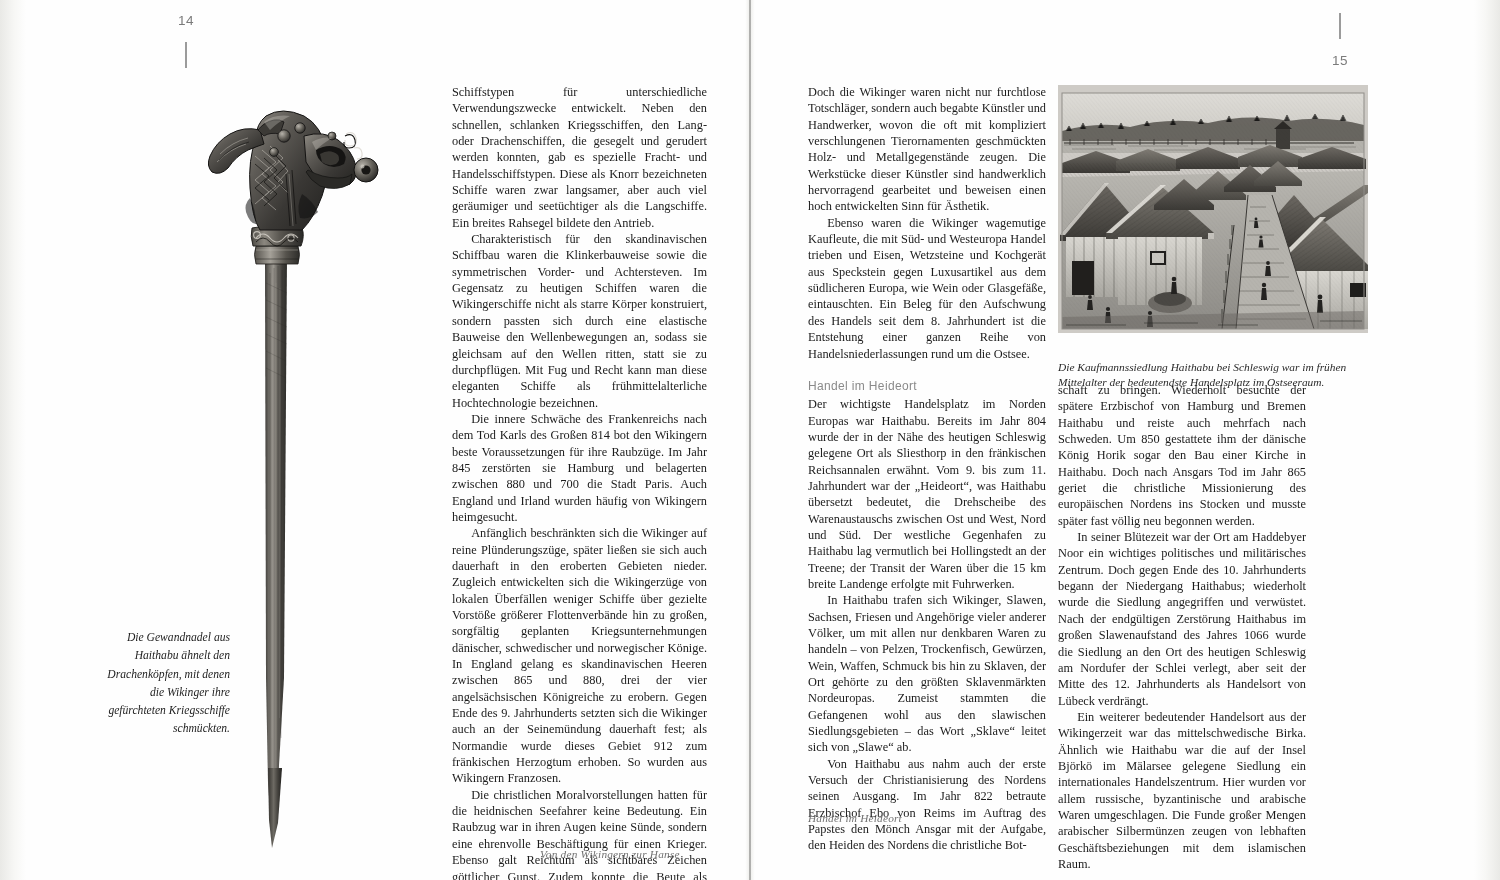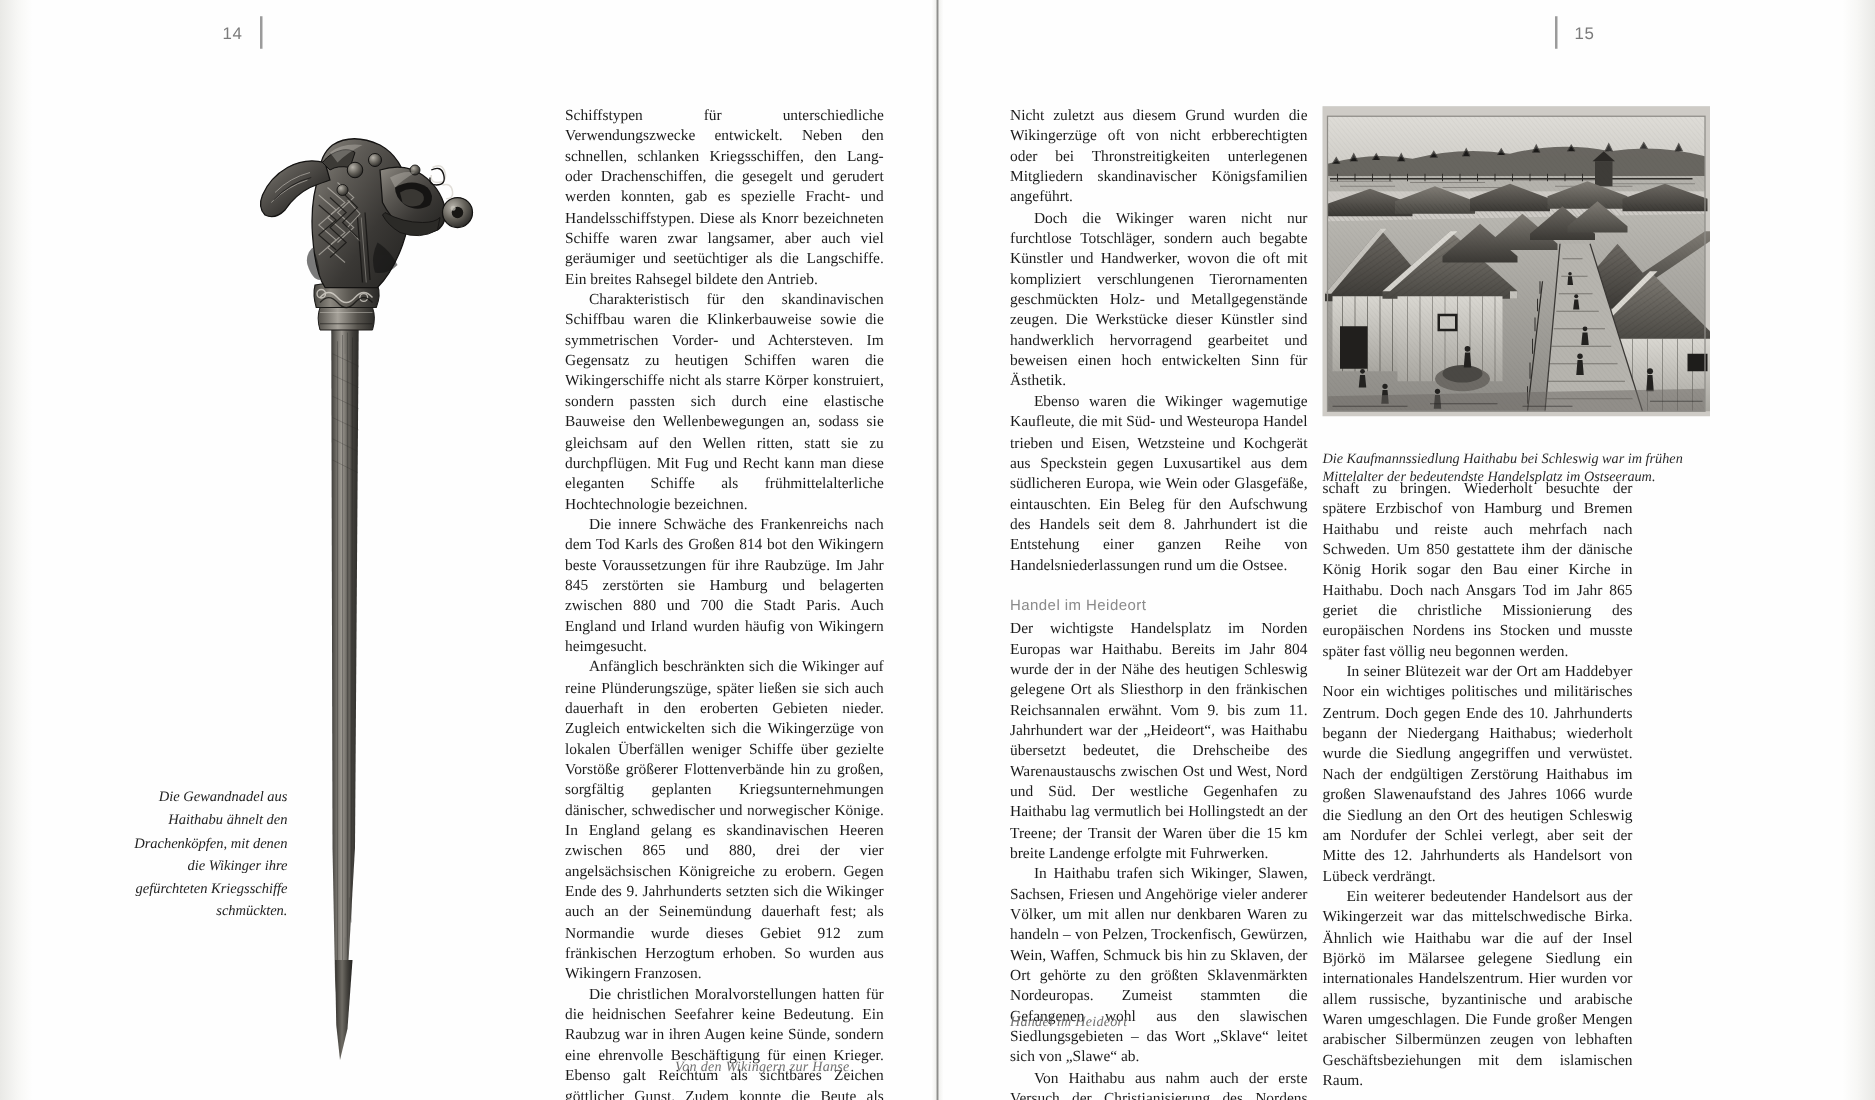--- a/index.html
+++ b/index.html
@@ -57,23 +57,24 @@
   .folio {
     position: absolute;
     top: 13px;
     display: flex;
     align-items: center;
     gap: 14px;
     font-family: "Liberation Sans", "DejaVu Sans", sans-serif;
     font-size: 13.5px;
     color: #7b7b7b;
     letter-spacing: 0.5px;
+    flex-direction: column;
   }
   .folio-left  { left: 178px; }
-  .folio-right { left: 1244px; }
+  .folio-right { left: 1332px; }
   .folio-rule {
     display: block;
     width: 1.6px;
     height: 26px;
     background: #9b9b9b;
   }
 
   
   .col {
     position: absolute;
@@ -352,21 +353,20 @@
 
   <div class="col col-1">
     <p>Schiffstypen für unterschiedliche Verwendungszwecke entwickelt. Neben den schnellen, schlanken Kriegsschiffen, den Lang- oder Drachenschiffen, die gesegelt und gerudert werden konnten, gab es spezielle Fracht- und Handelsschiffstypen. Diese als Knorr bezeichneten Schiffe waren zwar langsamer, aber auch viel geräumiger und seetüchtiger als die Langschiffe. Ein breites Rahsegel bildete den Antrieb.</p>
     <p>Charakteristisch für den skandinavischen Schiffbau waren die Klinkerbauweise sowie die symmetrischen Vorder- und Achtersteven. Im Gegensatz zu heutigen Schiffen waren die Wikingerschiffe nicht als starre Körper konstruiert, sondern passten sich durch eine elastische Bauweise den Wellenbewegungen an, sodass sie gleichsam auf den Wellen ritten, statt sie zu durchpflügen. Mit Fug und Recht kann man diese eleganten Schiffe als frühmittelalterliche Hochtechnologie bezeichnen.</p>
     <p>Die innere Schwäche des Frankenreichs nach dem Tod Karls des Großen 814 bot den Wikingern beste Voraussetzungen für ihre Raubzüge. Im Jahr 845 zerstörten sie Hamburg und belagerten zwischen 880 und 700 die Stadt Paris. Auch England und Irland wurden häufig von Wikingern heimgesucht.</p>
     <p>Anfänglich beschränkten sich die Wikinger auf reine Plünderungszüge, später ließen sie sich auch dauerhaft in den eroberten Gebieten nieder. Zugleich entwickelten sich die Wikingerzüge von lokalen Überfällen weniger Schiffe über gezielte Vorstöße größerer Flottenverbände hin zu großen, sorgfältig geplanten Kriegsunternehmungen dänischer, schwedischer und norwegischer Könige. In England gelang es skandinavischen Heeren zwischen 865 und 880, drei der vier angelsächsischen Königreiche zu erobern. Gegen Ende des 9. Jahrhunderts setzten sich die Wikinger auch an der Seinemündung dauerhaft fest; als Normandie wurde dieses Gebiet 912 zum fränkischen Herzogtum erhoben. So wurden aus Wikingern Franzosen.</p>
     <p>Die christlichen Moralvorstellungen hatten für die heidnischen Seefahrer keine Bedeutung. Ein Raubzug war in ihren Augen keine Sünde, sondern eine ehrenvolle Beschäftigung für einen Krieger. Ebenso galt Reichtum als sichtbares Zeichen göttlicher Gunst. Zudem konnte die Beute als Mittel der politischen Auseinandersetzung genutzt werden, etwa um sich eine große Gefolgschaft zu sichern.</p>
   </div>
 
   <div class="col col-2">
-    <p>Nicht zuletzt aus diesem Grund wurden die Wikingerzüge oft von nicht erbberechtigten oder bei Thronstreitigkeiten unterlegenen Mitgliedern skandinavischer Königsfamilien angeführt.</p>
     <p>Doch die Wikinger waren nicht nur furchtlose Totschläger, sondern auch begabte Künstler und Handwerker, wovon die oft mit kompliziert verschlungenen Tierornamenten geschmückten Holz- und Metallgegenstände zeugen. Die Werkstücke dieser Künstler sind handwerklich hervorragend gearbeitet und beweisen einen hoch entwickelten Sinn für Ästhetik.</p>
     <p>Ebenso waren die Wikinger wagemutige Kaufleute, die mit Süd- und Westeuropa Handel trieben und Eisen, Wetzsteine und Kochgerät aus Speckstein gegen Luxusartikel aus dem südlicheren Europa, wie Wein oder Glasgefäße, eintauschten. Ein Beleg für den Aufschwung des Handels seit dem 8. Jahrhundert ist die Entstehung einer ganzen Reihe von Handelsniederlassungen rund um die Ostsee.</p>
     <div class="subhead">Handel im Heideort</div>
     <p>Der wichtigste Handelsplatz im Norden Europas war Haithabu. Bereits im Jahr 804 wurde der in der Nähe des heutigen Schleswig gelegene Ort als Sliesthorp in den fränkischen Reichsannalen erwähnt. Vom 9. bis zum 11. Jahrhundert war der „Heideort“, was Haithabu übersetzt bedeutet, die Drehscheibe des Warenaustauschs zwischen Ost und West, Nord und Süd. Der westliche Gegenhafen zu Haithabu lag vermutlich bei Hollingstedt an der Treene; der Transit der Waren über die 15 km breite Landenge erfolgte mit Fuhrwerken.</p>
     <p>In Haithabu trafen sich Wikinger, Slawen, Sachsen, Friesen und Angehörige vieler anderer Völker, um mit allen nur denkbaren Waren zu handeln – von Pelzen, Trockenfisch, Gewürzen, Wein, Waffen, Schmuck bis hin zu Sklaven, der Ort gehörte zu den größten Sklavenmärkten Nordeuropas. Zumeist stammten die Gefangenen wohl aus den slawischen Siedlungsgebieten – das Wort „Sklave“ leitet sich von „Slawe“ ab.</p>
     <p>Von Haithabu aus nahm auch der erste Versuch der Christianisierung des Nordens seinen Ausgang. Im Jahr 822 betraute Erzbischof Ebo von Reims im Auftrag des Papstes den Mönch Ansgar mit der Aufgabe, den Heiden des Nordens die christliche Bot-</p>
   </div>
 
   <div class="engraving">
     <svg viewBox="0 0 310 248" preserveAspectRatio="none" role="img">

